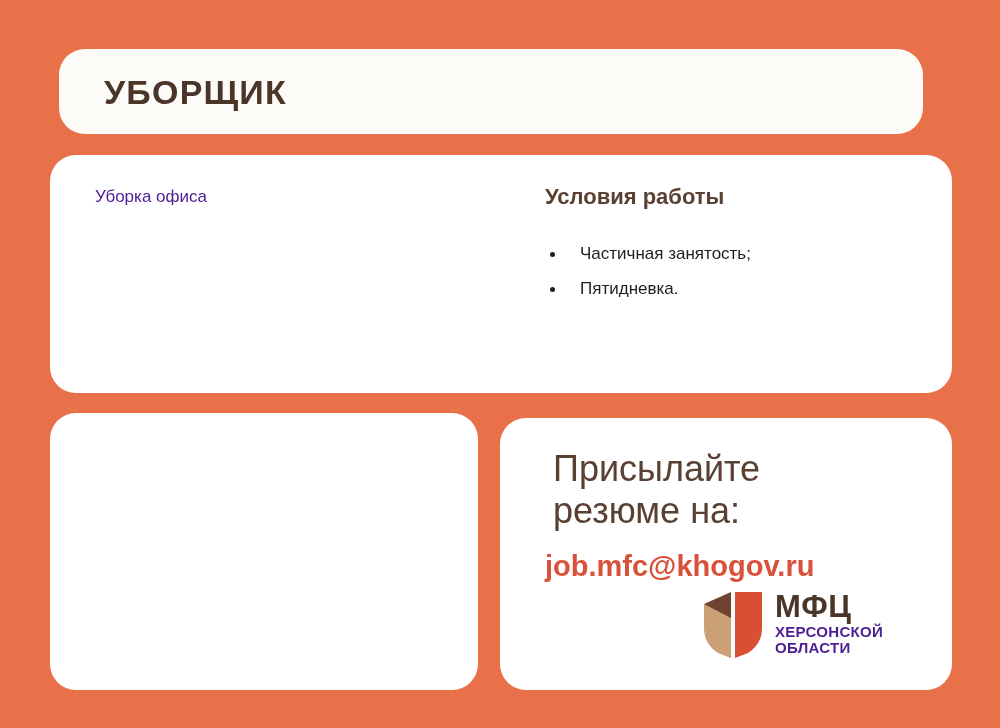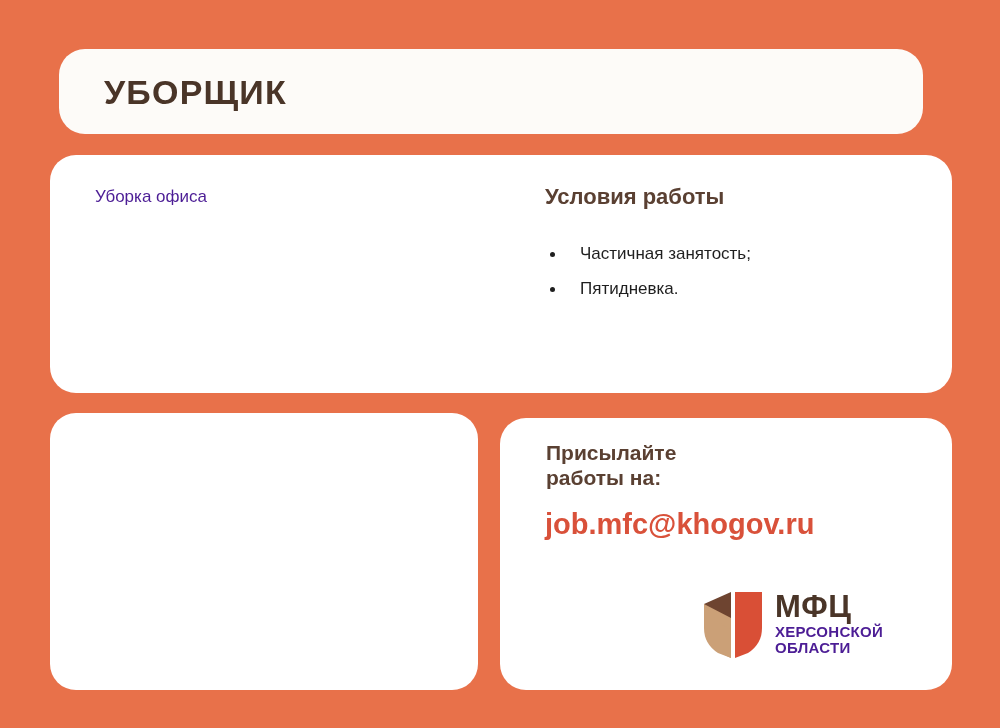--- a/index.html
+++ b/index.html
@@ -130,25 +130,25 @@
   }
 
   
   .contact-inner {
     position: absolute;
     left: 545px;
     top: 440px;
     width: 400px;
   }
   .contact-lead {
-    font-size: 21px;
-    font-weight: bold;
+    font-size: 36px;
+    font-weight: normal;
     color: #5A4032;
     line-height: 1.18;
-    margin: 1px;
+    margin: 8px;
     max-width: 260px;
   }
   .contact-email {
     font-size: 29px;
     font-weight: bold;
     color: #D9513A;
     margin: 18px 0 0 0;
     line-height: 1.1;
     white-space: nowrap;
   }
@@ -214,21 +214,21 @@
     <ul class="bullets">
       <li>Частичная занятость;</li>
       <li>Пятидневка.</li>
     </ul>
   </div>
 
 
   <div class="contact-inner">
     <div class="contact-lead">
       <span>Присылайте</span><br>
-      <span>работы на:</span>
+      <span>резюме на:</span>
     </div>
     <div class="contact-email">job.mfc@khogov.ru</div>
   </div>
 
   <div class="logo">
     <svg class="logo-mark" viewBox="0 0 62 68">
       <path d="M33 2 L60 2 L60 38 Q60 54 46 63 L33 68 Z" fill="#D94F36"></path>
       <path d="M2 14 L29 2 L29 28 L16 36 Z" fill="#6E4430"></path>
       <path d="M2 14 L16 36 L16 62 L29 68 L29 28 Z" fill="#CBA077" transform="translate(0,0)"></path>
       <path d="M2 14 L2 38 Q2 54 16 63 L29 68 L29 40 L16 32 Z" fill="#CBA077"></path>

